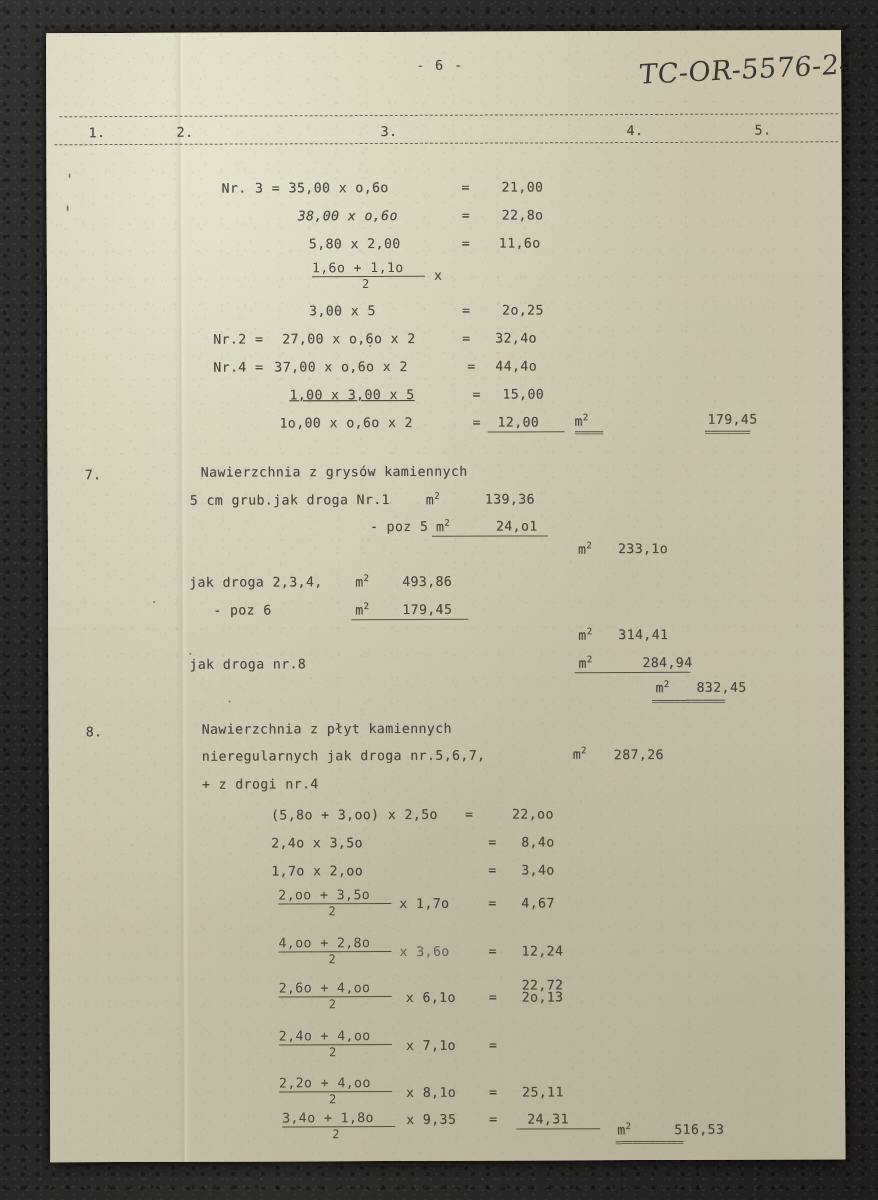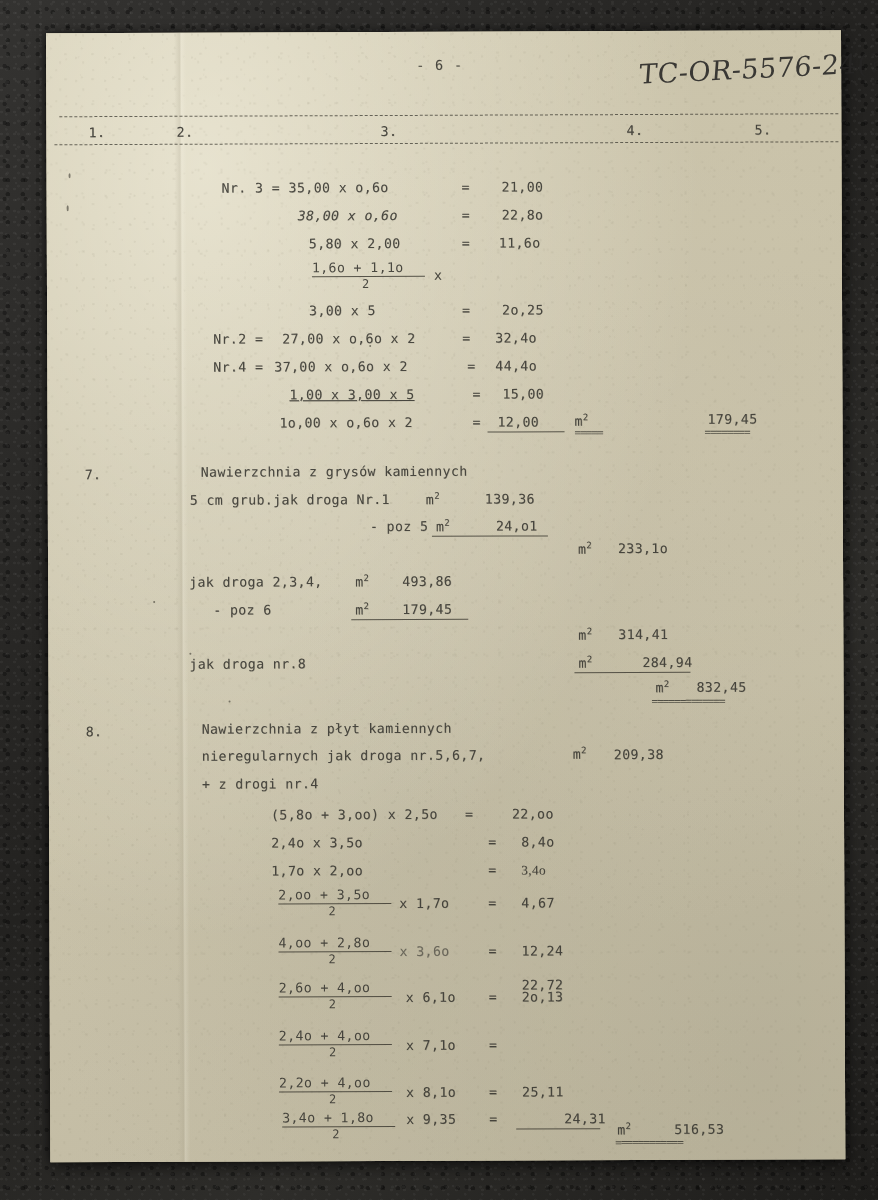--- a/index.html
+++ b/index.html
@@ -272,35 +272,35 @@
 
     <div class="tw" style="left:607px; top:648px;"><span>m</span><sup class="m2">2</sup></div>
     <div class="tw" style="left:648px; top:649px;">832,45</div>
     <div class="dblrule" style="left:603px; top:664px;">=============</div>
 
     <div class="tw" style="left:37px;  top:691px;">8.</div>
     <div class="tw" style="left:153px; top:689px;">Nawierzchnia z płyt kamiennych</div>
 
     <div class="tw" style="left:153px; top:716px;">nieregularnych jak droga nr.5,6,7,</div>
     <div class="tw" style="left:524px; top:714px;"><span>m</span><sup class="m2">2</sup></div>
-    <div class="tw" style="left:565px; top:716px;">209,38</div>
+    <div class="tw" style="left:565px; top:716px;">287,26</div>
 
     <div class="tw" style="left:153px; top:744px;">+ z drogi nr.4</div>
 
     <div class="tw" style="left:222px; top:775px;">(5,8o + 3,oo) x 2,5o</div>
     <div class="tw" style="left:416px; top:775px;">=</div>
     <div class="tw" style="left:463px; top:775px;">22,oo</div>
 
     <div class="tw" style="left:222px; top:803px;">2,4o x 3,5o</div>
     <div class="tw" style="left:439px; top:803px;">=</div>
     <div class="tw" style="left:472px; top:803px;">8,4o</div>
 
     <div class="tw" style="left:222px; top:831px;">1,7o x 2,oo</div>
     <div class="tw" style="left:439px; top:831px;">=</div>
-    <div class="tw" style="left:472px; top:831px;font-family:Liberation Serif, serif;">3,4o</div>
+    <div class="tw" style="left:472px; top:831px;">3,4o</div>
 
     <div class="frac" style="left:229px; top:855px;">
       <div class="num">2,oo + 3,5o</div>
       <div class="bar" style="width:113px;"></div>
       <div class="den" style="left:50px;">2</div>
     </div>
     <div class="tw" style="left:350px; top:864px;">x 1,7o</div>
     <div class="tw" style="left:439px; top:864px;">=</div>
     <div class="tw" style="left:472px; top:864px;">4,67</div>
 
@@ -340,21 +340,21 @@
     <div class="tw" style="left:439px; top:1053px;">=</div>
     <div class="tw" style="left:472px; top:1053px;">25,11</div>
 
     <div class="frac" style="left:232px; top:1078px;">
       <div class="num">3,4o + 1,8o</div>
       <div class="bar" style="width:113px;"></div>
       <div class="den" style="left:50px;">2</div>
     </div>
     <div class="tw" style="left:356px; top:1080px;">x 9,35</div>
     <div class="tw" style="left:439px; top:1080px;">=</div>
-    <div class="tw" style="left:477px; top:1080px;margin-left:37px;">24,31</div>
+    <div class="tw" style="left:477px; top:1080px;">24,31</div>
     <div class="uline" style="left:466px; top:1097px; width:84px;"></div>
 
     <div class="tw" style="left:567px; top:1090px;"><span>m</span><sup class="m2">2</sup></div>
     <div class="tw" style="left:624px; top:1091px;text-align:right;">516,53</div>
     <div class="dblrule" style="left:565px; top:1105px;">============</div>
 
   </div>
 </div>
 
 </body></html>

